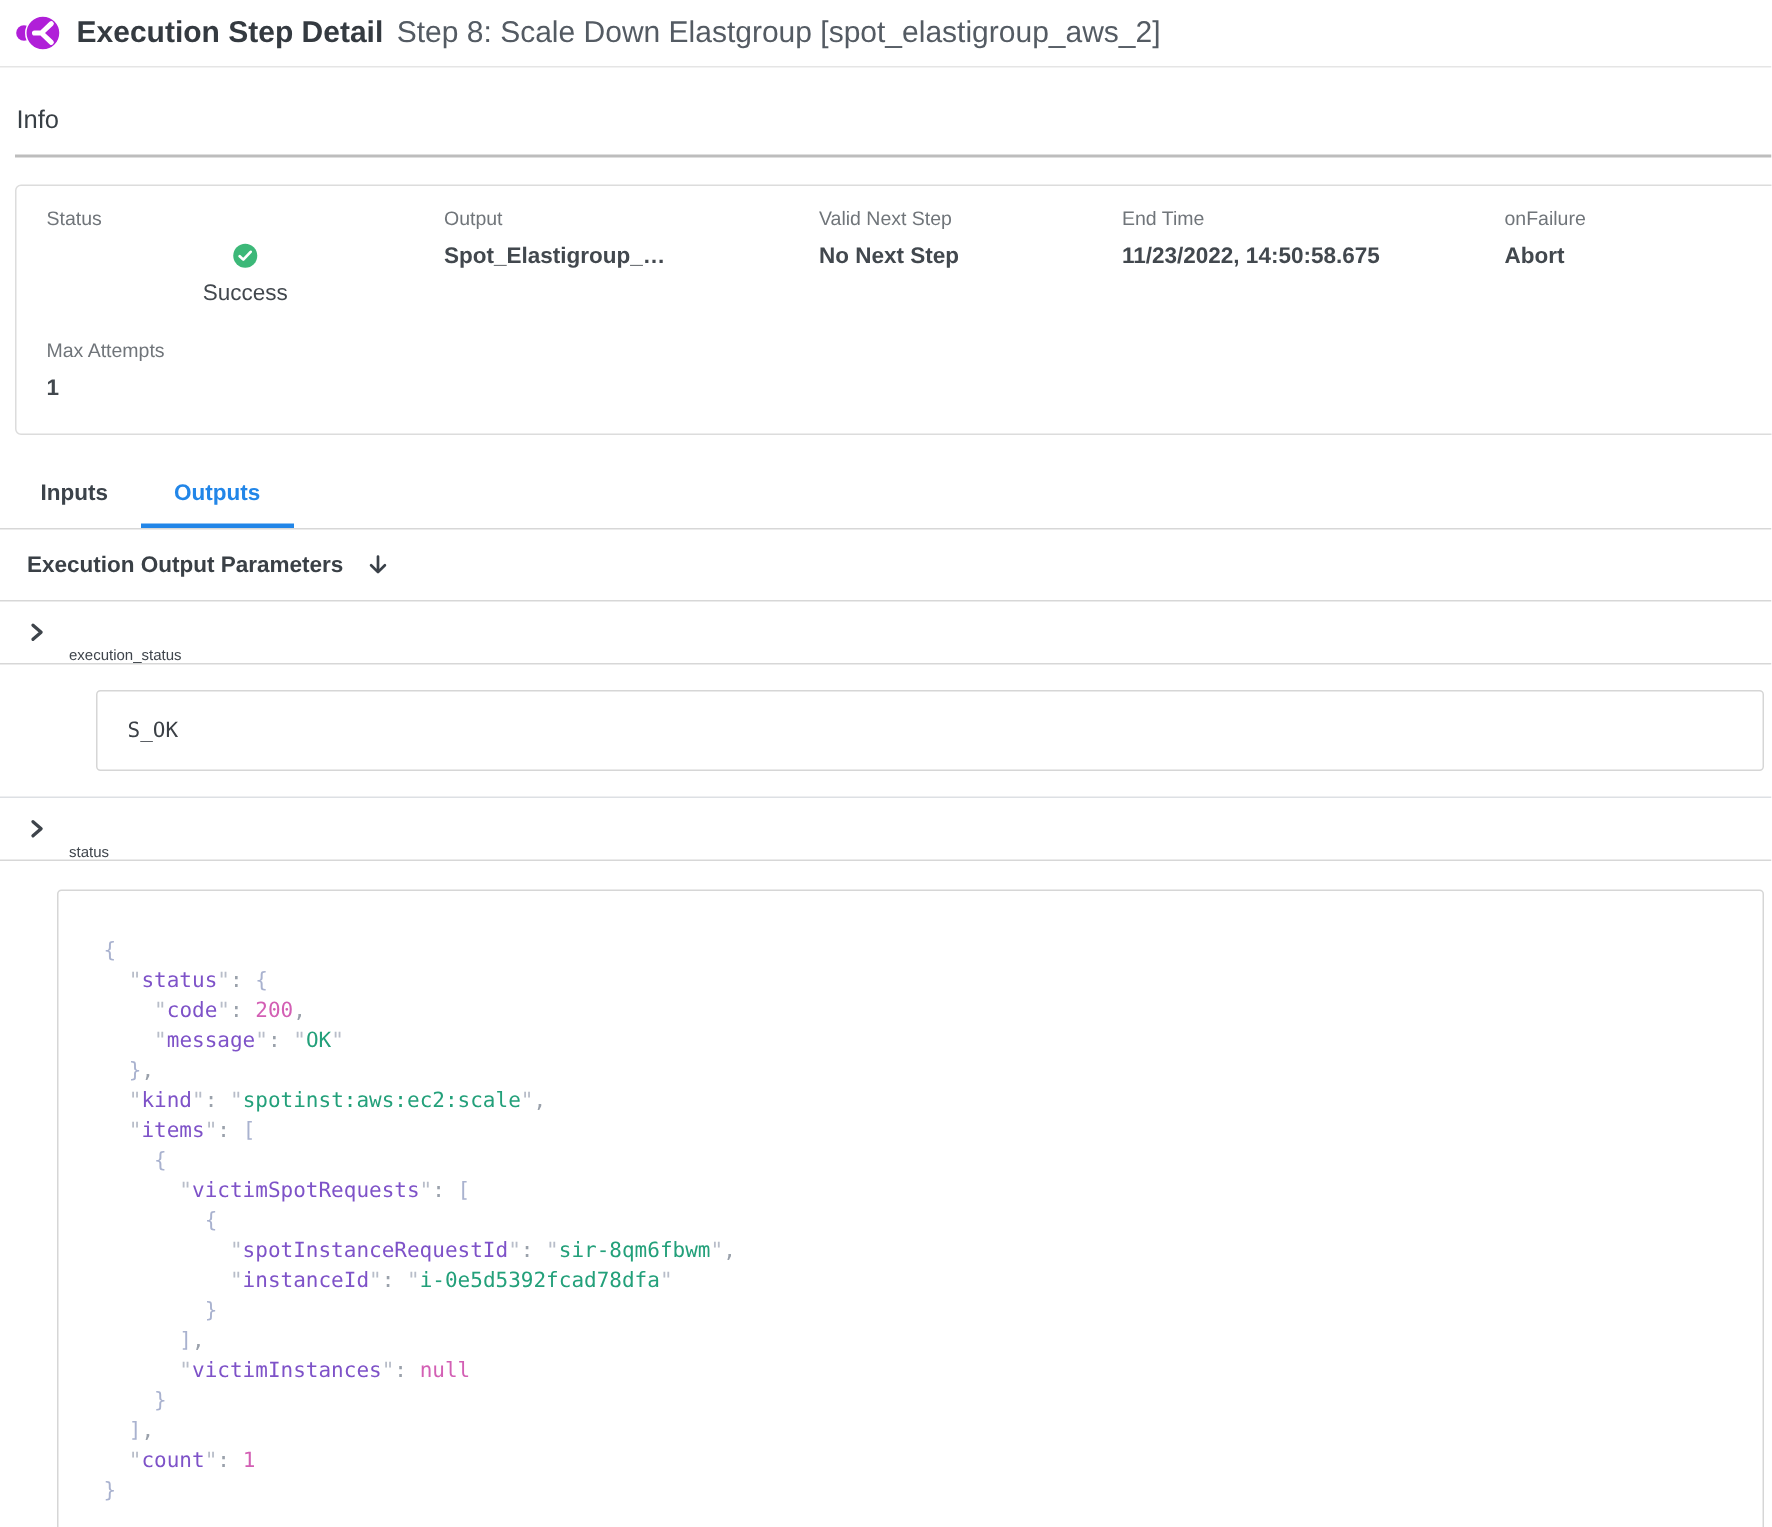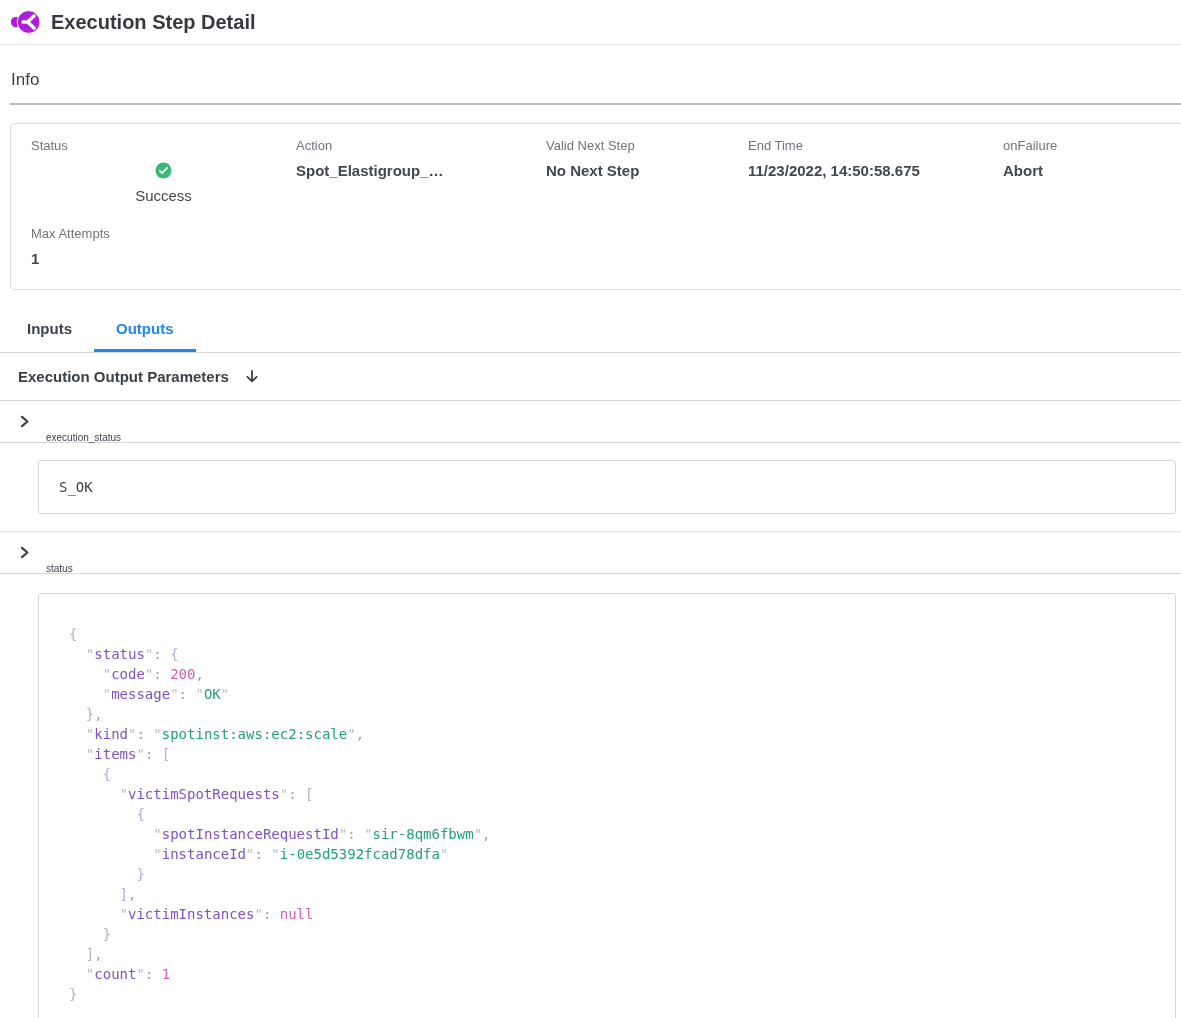--- a/index.html
+++ b/index.html
@@ -37,21 +37,21 @@
     border-bottom:3px solid transparent;cursor:pointer;}
   .tab.active{color:var(--tab);border-bottom-color:var(--tab);}
   
   .params-header{display:flex;align-items:center;height:48px;padding-left:18px;
     border-bottom:1px solid var(--line);gap:15px;text-align:right;}
   .params-title{font-size:15px;font-weight:600;color:#3a4046;}
   .dl-btn{display:flex;align-items:center;cursor:pointer;background:none;border:none;}
   .section-row{display:flex;align-items:center;height:42px;padding-left:18px;
     border-bottom:1px solid var(--line);gap:15px;cursor:pointer;}
   .section-name{font-size:10px;color:#3f454c;margin-top:32px;}
-  .section-content{border-bottom:1px solid #dde0e4;}
+  .section-content{border-bottom:1px solid #dde0e4;padding-left:26px;}
   .value-box{margin:17px 5px 17px 38px;border:1px solid #d6d6d6;border-radius:3px;
     height:54px;display:flex;align-items:center;padding-left:20px;
     font-family:"DejaVu Sans Mono",monospace;font-size:14px;color:#3b4046;}
   .code-box{margin:19px 5px 0 38px;border:1px solid #d6d6d6;border-radius:3px;
     padding:30px 20px 28px 30px;}
   .json-view{font-family:"DejaVu Sans Mono",monospace;font-size:14px;line-height:20px;
     white-space:pre;color:#3b4046;}
   .tb{color:var(--c-brace);} .tq{color:var(--c-quote);} .tk{color:var(--c-key);}
   .tp{color:var(--c-punct);} .tn{color:var(--c-num);} .ts{color:var(--c-str);}
   svg{display:block;}
@@ -62,20 +62,21 @@
 <header class="app-header">
   <span>
     <svg width="30" height="30" viewBox="0 0 30 30">
       <circle cx="6" cy="15" r="5.2" fill="var(--brand)"></circle>
       <circle cx="18.6" cy="15" r="11.4" fill="var(--brand)" stroke="#ffffff" stroke-width="1"></circle>
       <path d="M13 15 h4.6 M17.6 15 L24.2 8.8 M17.6 15 L24.2 21.2" stroke="#ffffff" stroke-width="3.4" fill="none" stroke-linecap="round"></path>
     </svg>
   </span>
   <div class="titles">
     <span class="page-title">Execution Step Detail</span>
+    <span class="page-subtitle">Step 8: Scale Down Elastgroup [spot_elastigroup_aws_2]</span>
   </div>
 </header>
 
 <h2 class="info-heading">Info</h2>
 <div class="info-divider"></div>
 
 <section class="info-card">
   <div class="info-grid">
 
 
@@ -87,21 +88,21 @@
           <svg width="17" height="17" viewBox="0 0 17 17">
             <circle cx="8.5" cy="8.5" r="8" fill="var(--success)"></circle>
             <path d="M4.8 8.8 L7.2 11.1 L12.1 5.9" stroke="#ffffff" stroke-width="1.8" fill="none" stroke-linecap="round" stroke-linejoin="round"></path>
           </svg>
         </span>
         <span>Success</span>
       </div>
     </div>
 
     <div>
-      <div class="field-label">Action</div>
+      <div class="field-label">Output</div>
       <div class="field-value">Spot_Elastigroup_…</div>
     </div>
 
     <div>
       <div class="field-label">Valid Next Step</div>
       <div class="field-value">No Next Step</div>
     </div>
 
 
     <div>

